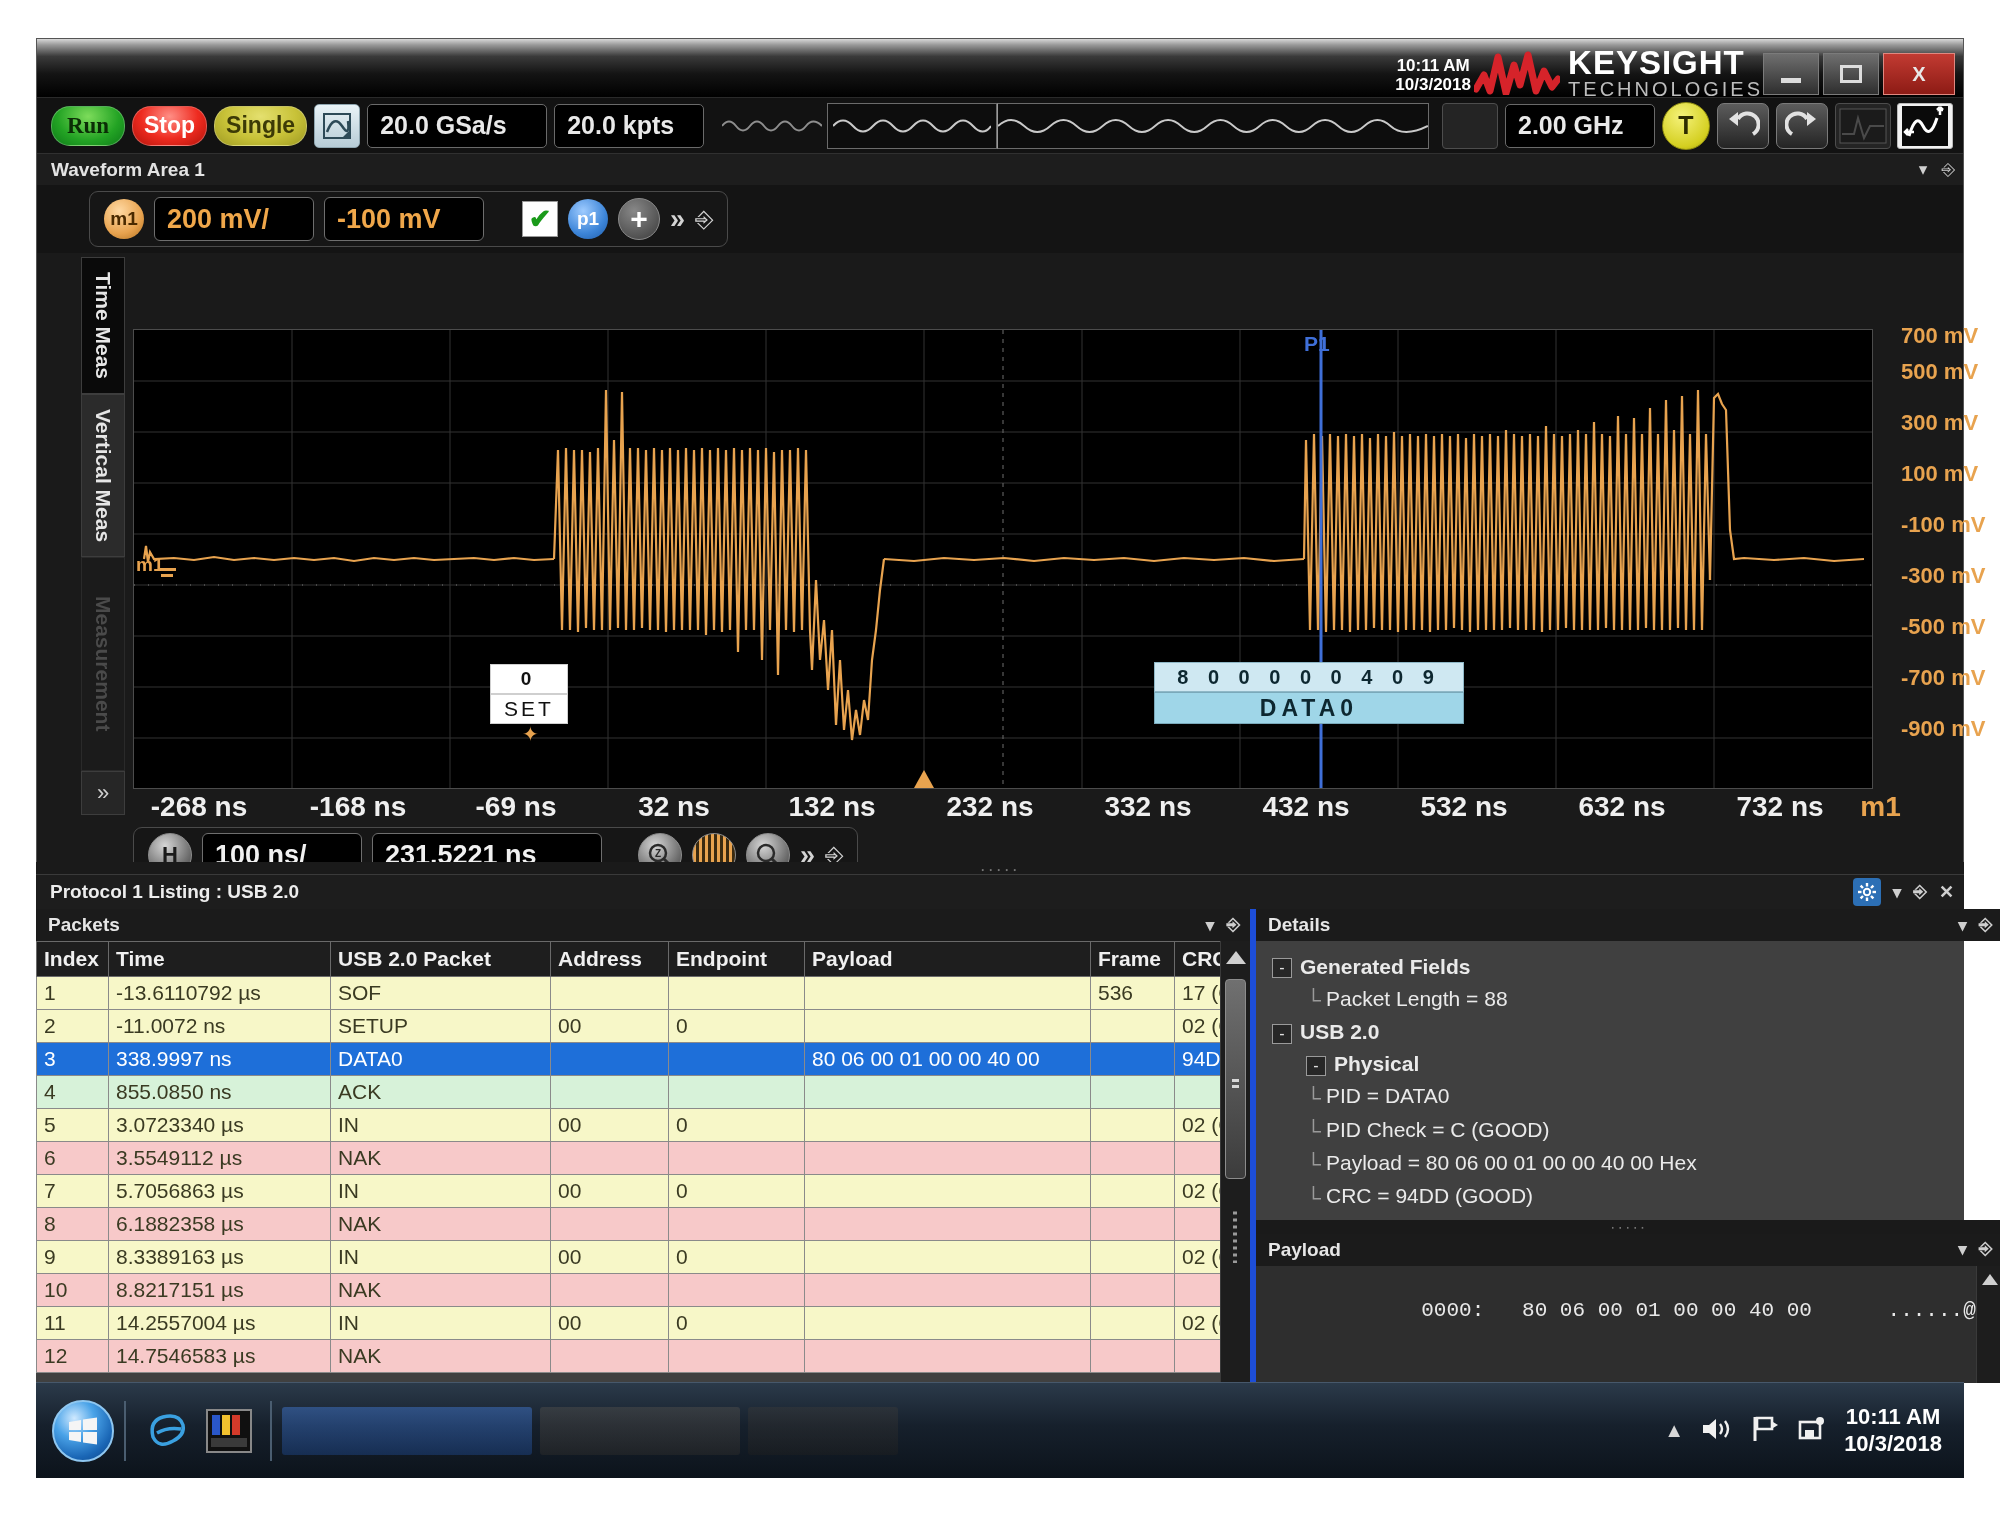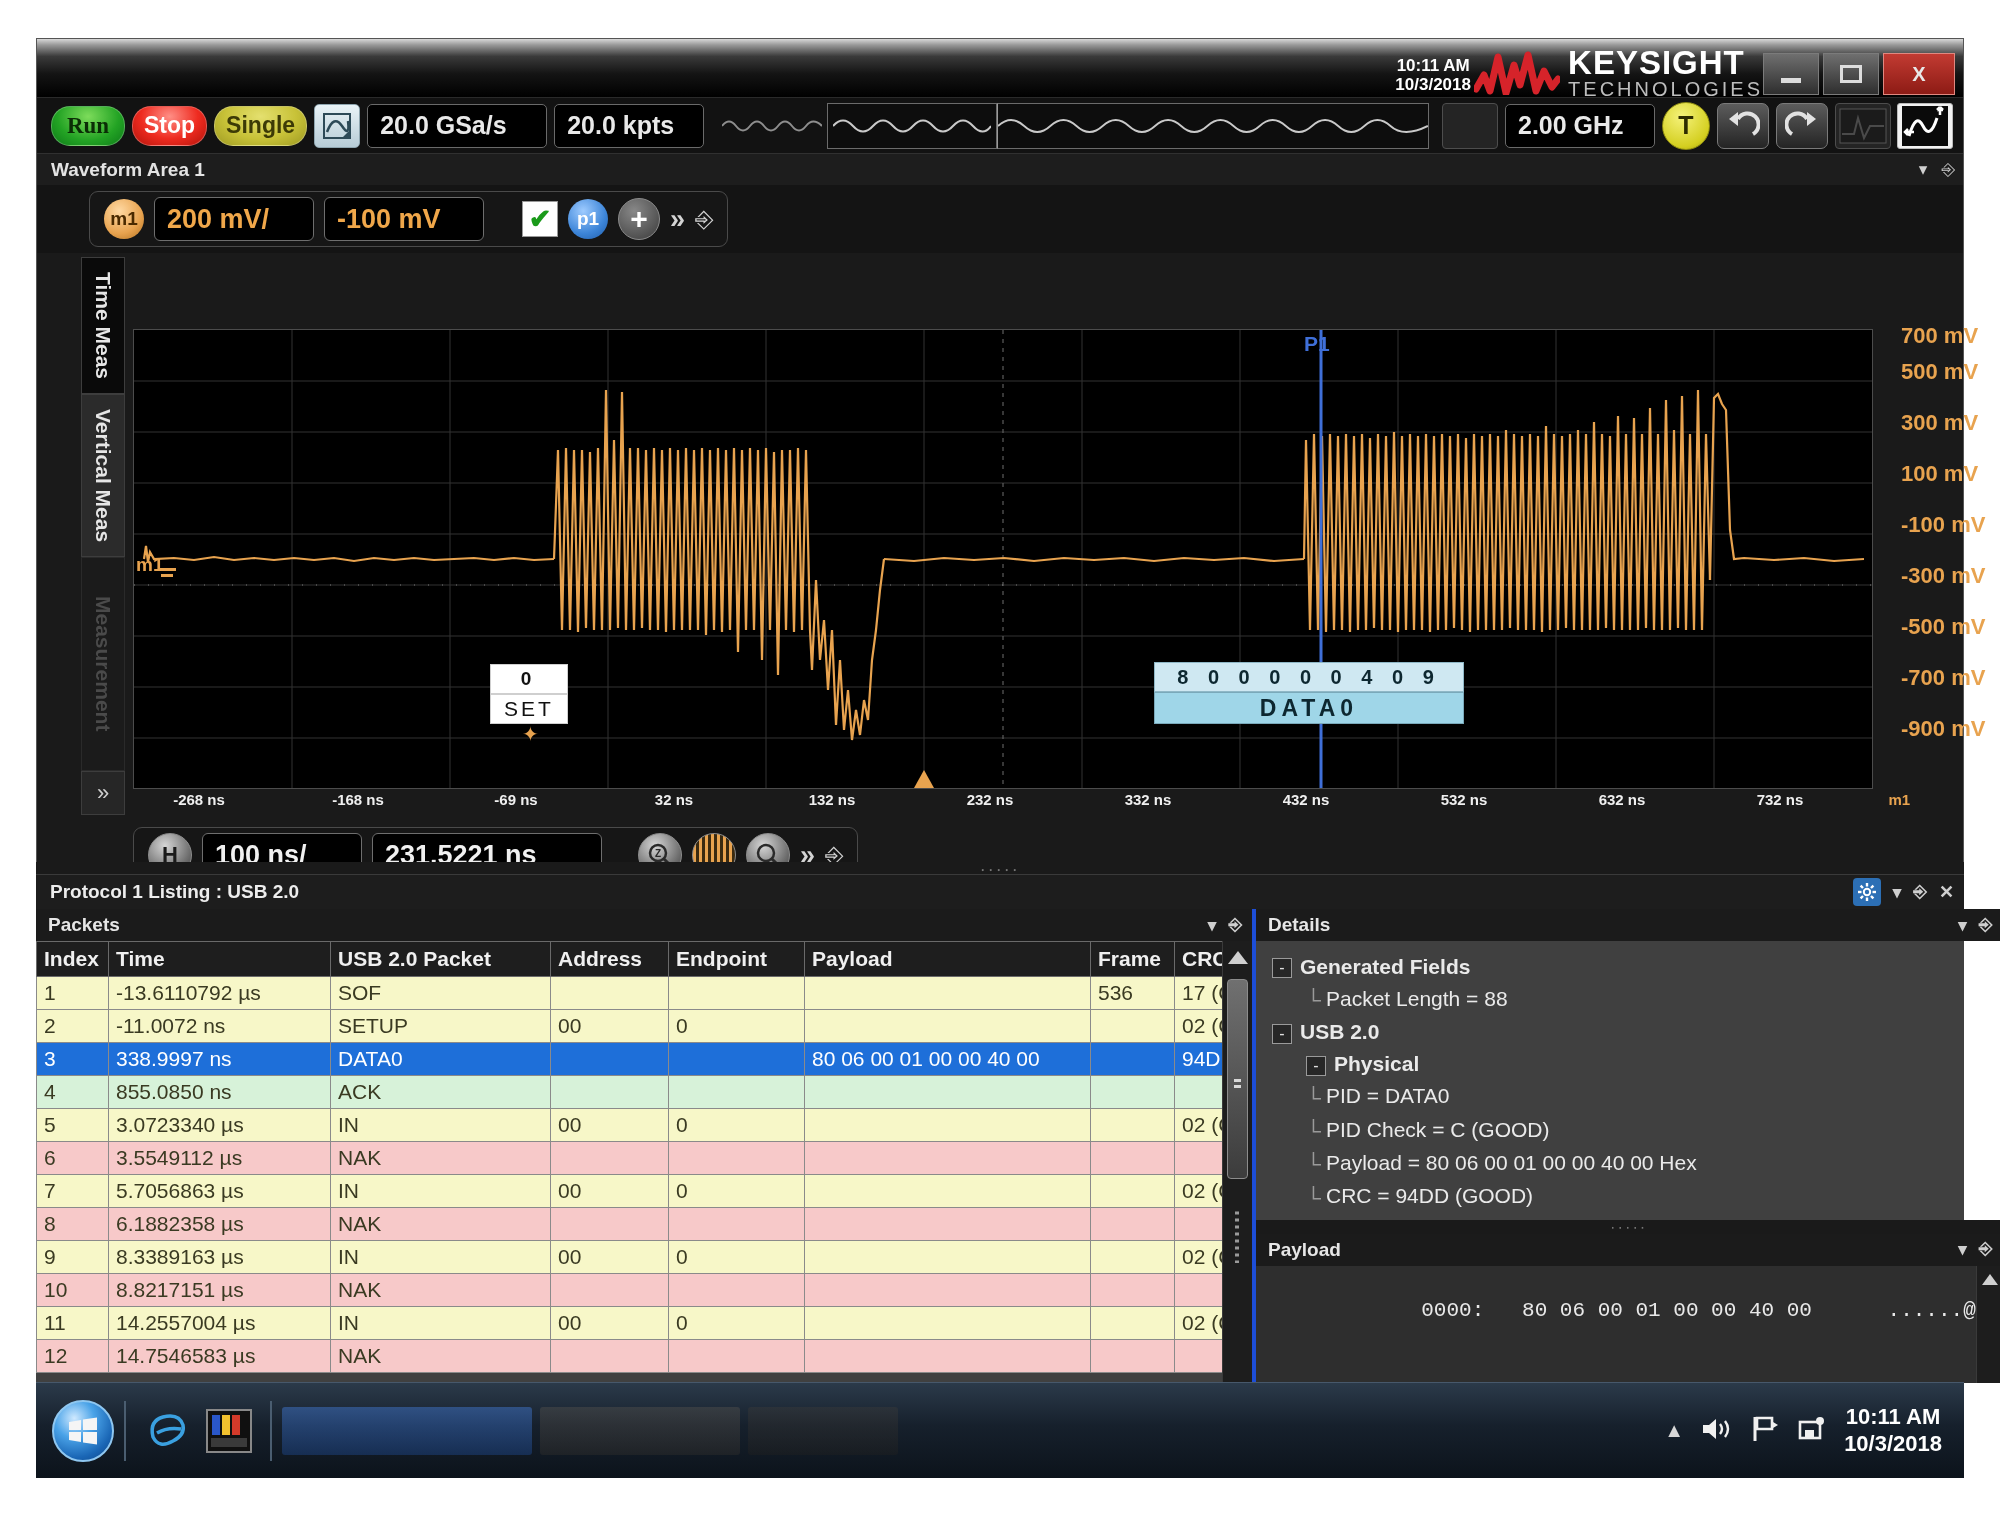--- a/index.html
+++ b/index.html
@@ -180,21 +180,21 @@
   
   .grat-wrap { position:absolute; left:96px; top:290px; width:1740px; height:460px; }
   .grat { position:absolute; inset:0; background:#000; border:1px solid #4c4c4c; overflow:hidden;}
   .vaxis {
     position:absolute; left:1838px; top:290px; width:150px; height:460px;
     color:#e8a34f; font-size:22px; font-weight:bold;
   }
   .vaxis div { position:absolute; left:26px; }
   .taxis {
     position:absolute; left:96px; top:752px; width:1740px; height:34px;
-    color:#efefef; font-size:15px; font-weight:bold;
+    color:#efefef; font-size:28px; font-weight:bold;
   }
   .taxis span { position:absolute; transform:translateX(-50%); }
   .taxis .m1end { position:absolute; right:-48px; color:#e8a34f; }
 
   
   .hstrip { position:absolute; left:96px; top:788px; display:flex; align-items:center; gap:10px;
             padding:5px 14px; border:1px solid #4a4a4a; border-radius:9px; background:#161616;}
   .circ-btn {
     width:44px;height:44px;border-radius:50%;
     background:radial-gradient(circle at 38% 28%,#d6d6d6,#6c6c6c 65%,#3a3a3a);
@@ -222,21 +222,21 @@
   .proto-title-row {
     height:34px; display:flex; align-items:center; padding:0 10px 0 14px;
     color:#ededed; font-size:19px; font-weight:bold; background:#1d1d1d;
   }
   .proto-title-icons { margin-left:auto; display:flex; gap:12px; align-items:center; }
   .gear-box {
     width:28px;height:28px;border-radius:4px;background:#2c6fb5;
     display:flex;align-items:center;justify-content:center;cursor:pointer;
   }
   .proto-body { display:flex; height:474px; }
-  .pane-left { width:1220px; display:flex; flex-direction:column; border-right:4px solid #1d4ed8; }
+  .pane-left { width:1220px; display:flex; flex-direction:column; border-right:6px solid #1d4ed8; }
   .pane-right { flex:1; display:flex; flex-direction:column; }
 
   .pane-cap {
     height:32px; display:flex; align-items:center; padding:0 10px 0 12px;
     color:#e6e6e6; font-size:19px; font-weight:bold; background:#1b1b1b;
   }
   .pane-cap .icons { margin-left:auto; display:flex; gap:12px; color:#cfcfcf; font-size:17px; }
 
   table.pkt { border-collapse:collapse; width:100%; table-layout:fixed; }
   table.pkt th {

